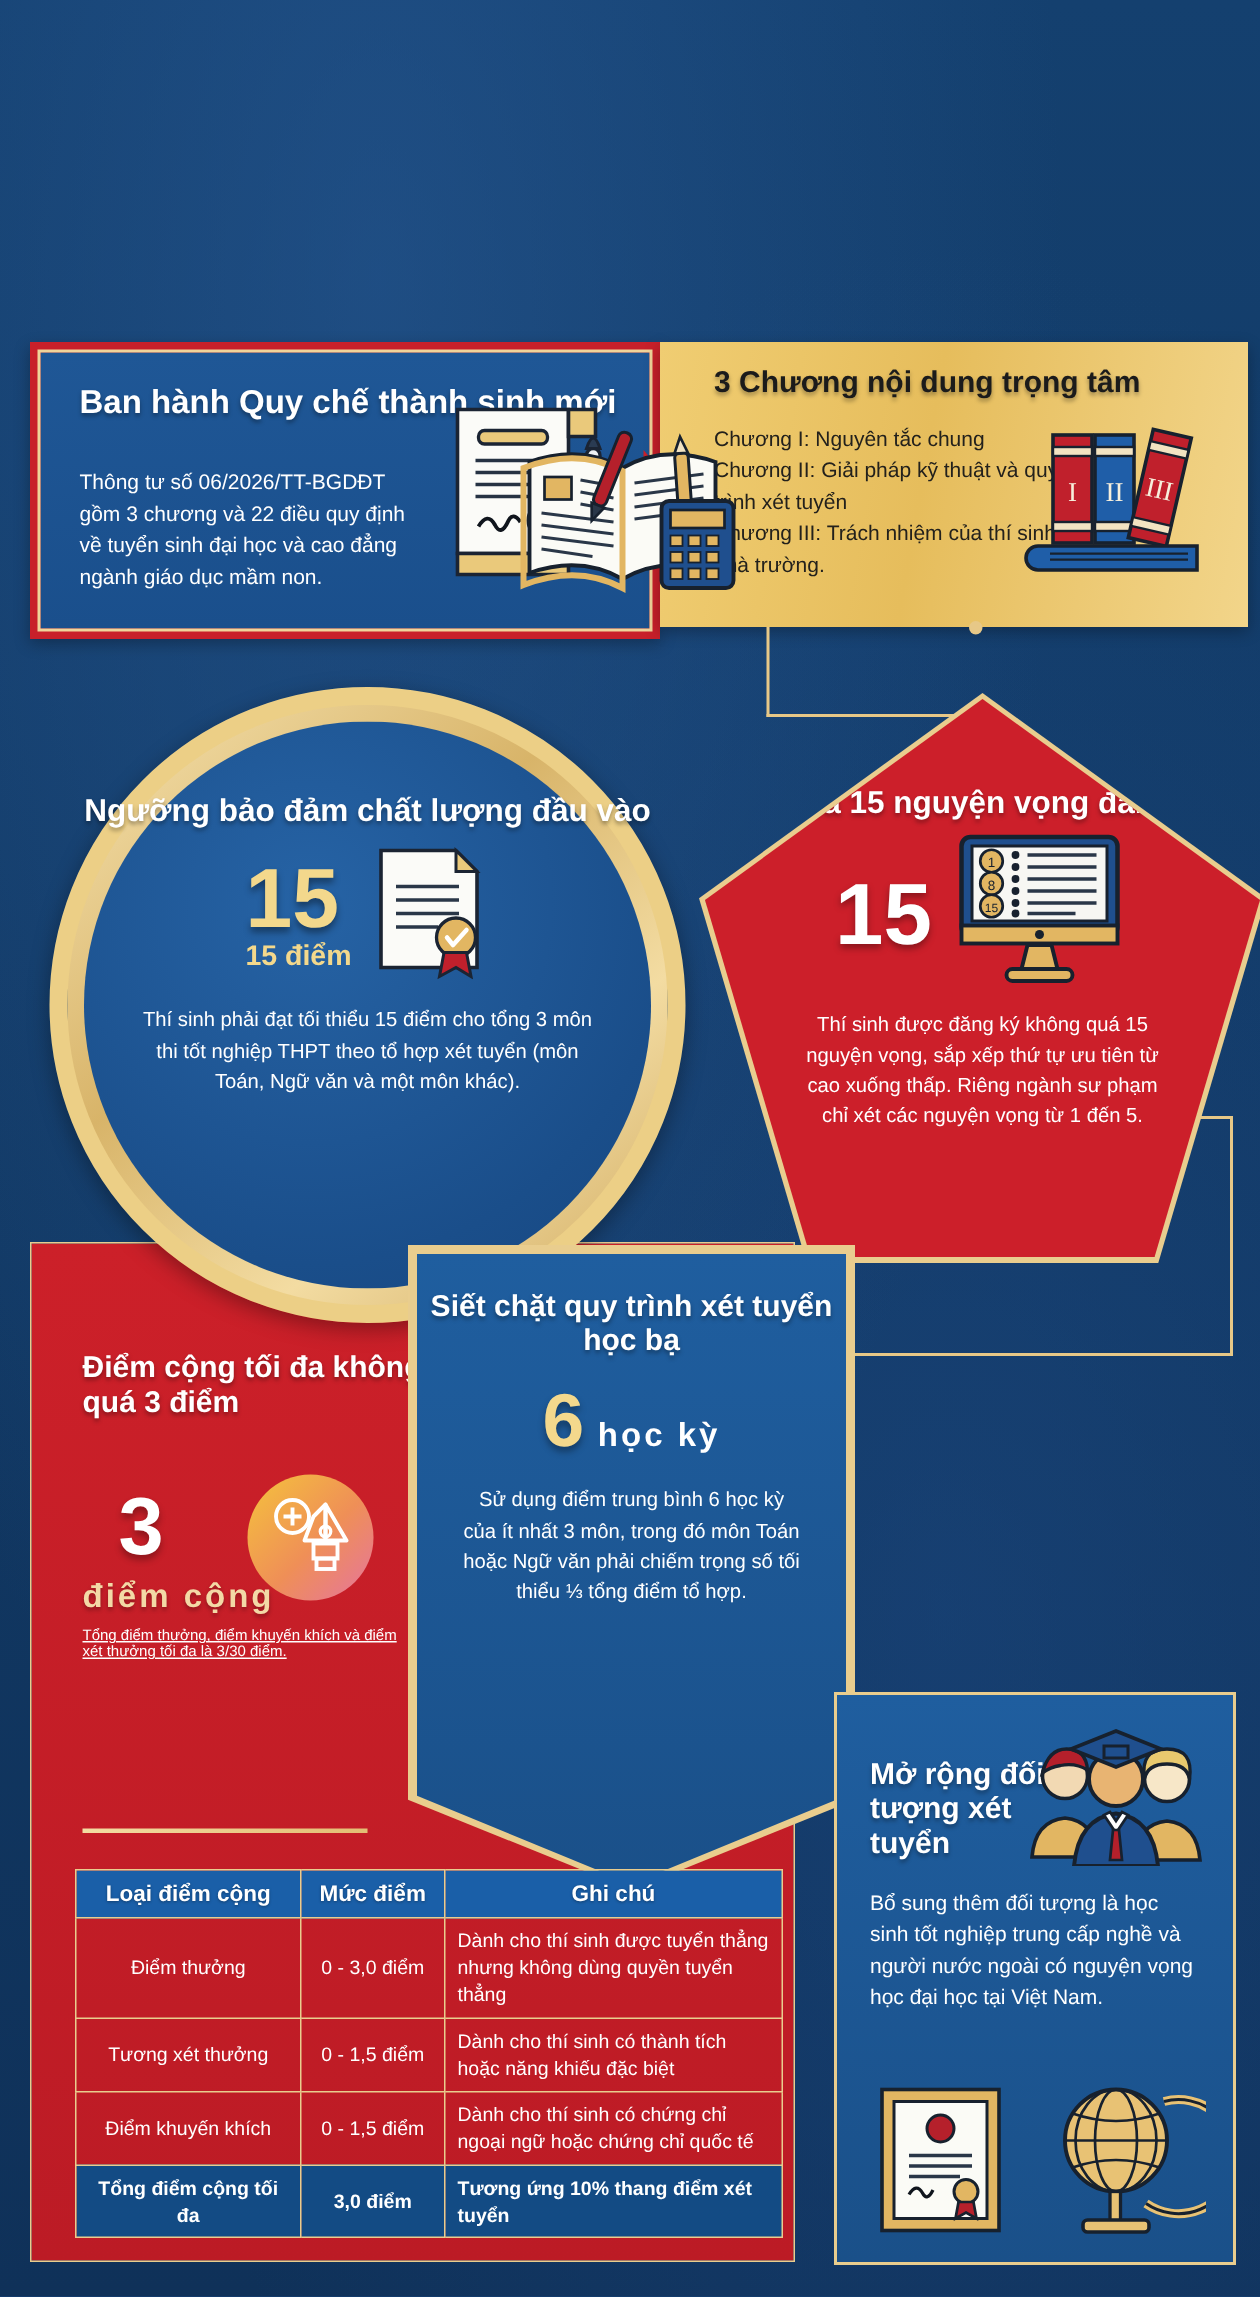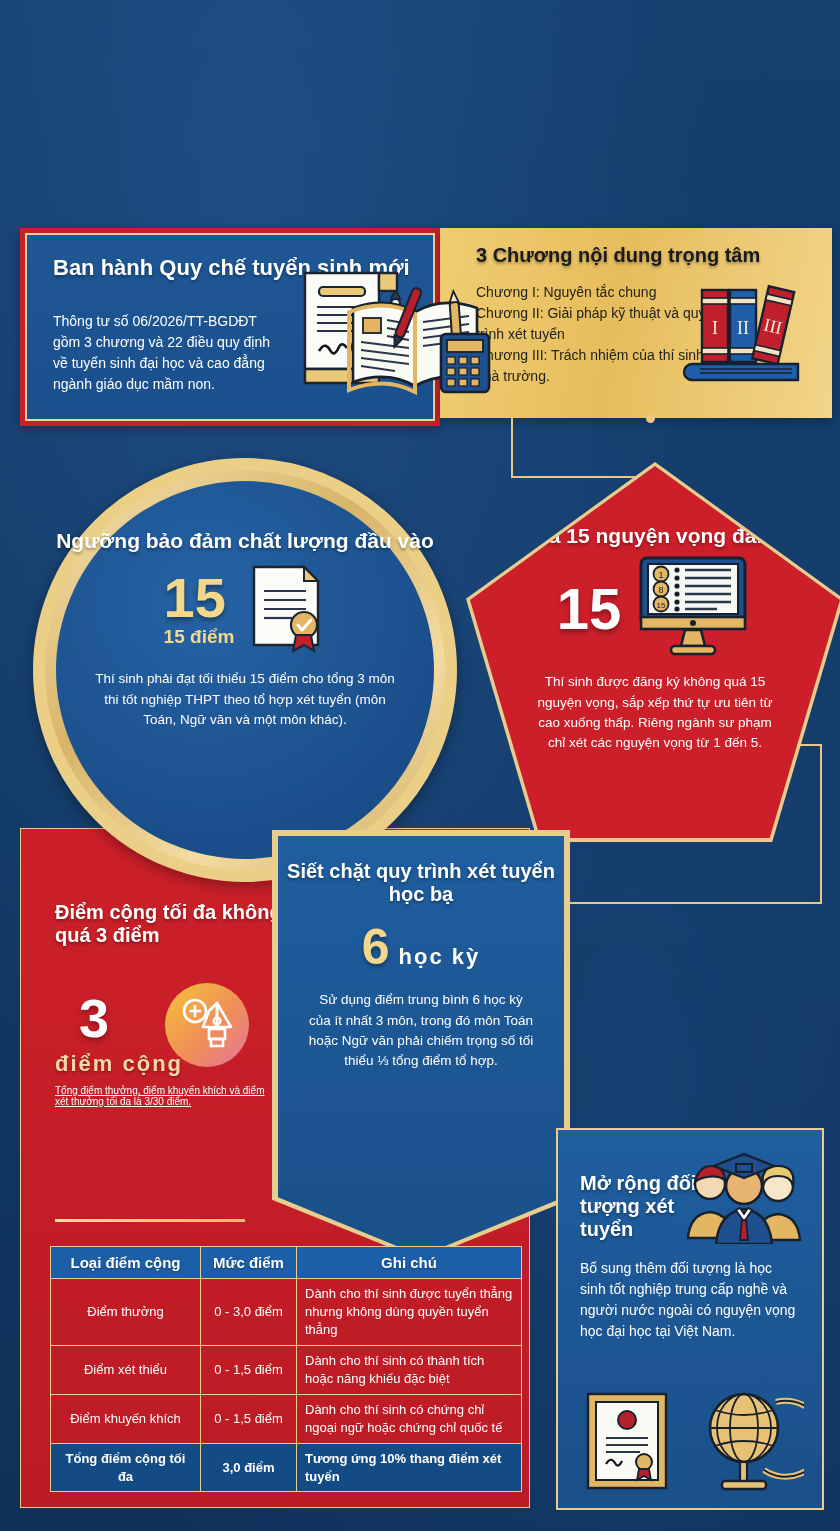--- a/index.html
+++ b/index.html
@@ -204,21 +204,21 @@
   #table tr.total td.note { font-weight:bold; text-align:left; }
 </style>
 </head>
 <body>
 
 <div id="page">
 
 
   <div id="card1">
     <div class="inner">
-      <div class="hd">Ban hành Quy chế tuyển sinh mới</div>
+      <div class="hd">Ban hành Quy chế thành sinh mới</div>
       <div class="body-txt">Thông tư số 06/2026/TT-BGDĐT gồm 3 chương và 22 điều quy định về tuyển sinh đại học và cao đẳng ngành giáo dục mầm non.</div>
       <div class="icon">
         <svg width="118" height="130" viewBox="0 0 118 130">
           <path d="M12 12 L86 12 L86 108 L12 108 Z" fill="#fbfbf8" stroke="#1b2433" stroke-width="2.4"></path>
           <path d="M86 12 L104 12 L104 30 L86 30 Z" fill="#eac97b" stroke="#1b2433" stroke-width="2.4"></path>
           <path d="M12 108 L86 108 L86 122 L12 122 Z" fill="#eac97b" stroke="#1b2433" stroke-width="2.4"></path>
           <rect x="26" y="26" width="46" height="9" rx="4" fill="#eac97b" stroke="#1b2433" stroke-width="2.2"></rect>
           <g stroke="#263243" stroke-width="2.2">
             <line x1="24" y1="46" x2="76" y2="46"></line>
             <line x1="24" y1="54" x2="76" y2="54"></line>
@@ -382,21 +382,21 @@
         <th>Ghi chú</th>
       </tr>
     </thead>
     <tbody id="table-body">
         <tr>
           <td class="c">Điểm thưởng</td>
           <td class="c">0 - 3,0 điểm</td>
           <td class="note">Dành cho thí sinh được tuyển thẳng nhưng không dùng quyền tuyển thẳng</td>
         </tr>
         <tr>
-          <td class="c">Điểm xét thiểu</td>
+          <td class="c">Tương xét thưởng</td>
           <td class="c">0 - 1,5 điểm</td>
           <td class="note">Dành cho thí sinh có thành tích hoặc năng khiếu đặc biệt</td>
         </tr>
         <tr>
           <td class="c">Điểm khuyến khích</td>
           <td class="c">0 - 1,5 điểm</td>
           <td class="note">Dành cho thí sinh có chứng chỉ ngoại ngữ hoặc chứng chỉ quốc tế</td>
         </tr>
         <tr class="total">
           <td class="c">Tổng điểm cộng tối đa</td>

